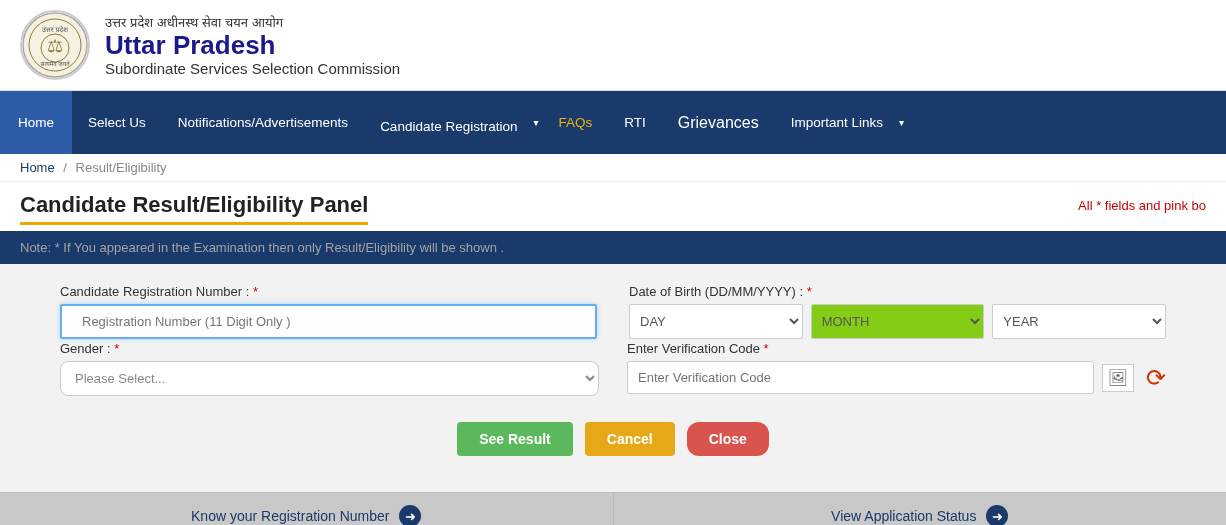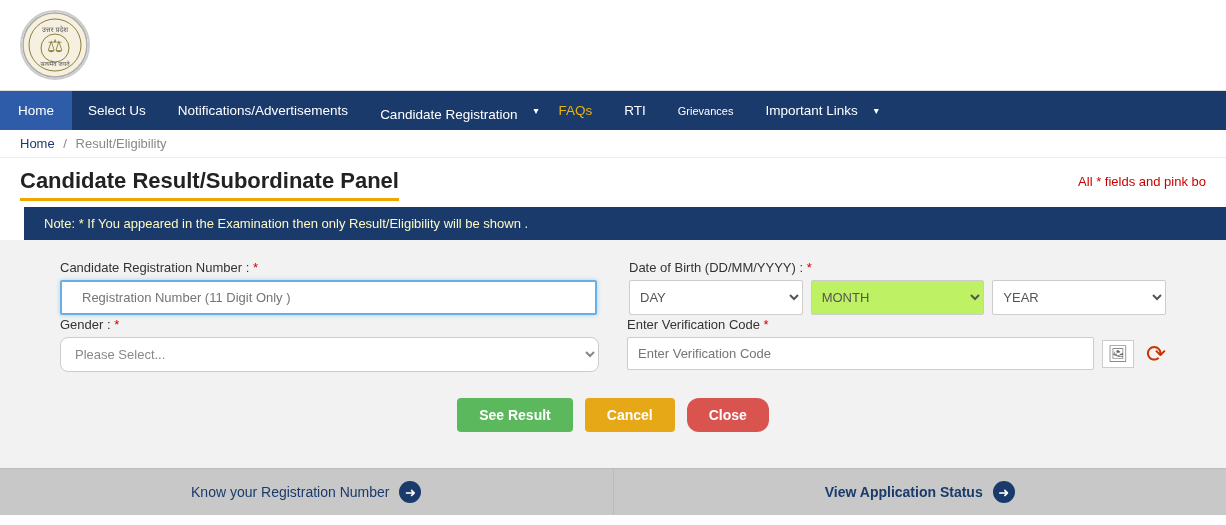--- a/index.html
+++ b/index.html
@@ -26,66 +26,71 @@
   <div class="logo-circle" style="margin-right:15px;">
     <svg width="66" height="66" viewBox="0 0 66 66" xmlns="http://www.w3.org/2000/svg">
       <circle cx="33" cy="33" r="32" fill="#f5f0e0" stroke="#aaa" stroke-width="1.5"></circle>
       <circle cx="33" cy="33" r="26" fill="none" stroke="#8b7d3a" stroke-width="1"></circle>
       <text x="33" y="20" text-anchor="middle" font-size="7" fill="#555">उत्तर प्रदेश</text>
       <ellipse cx="33" cy="36" rx="14" ry="14" fill="none" stroke="#8b7d3a" stroke-width="1"></ellipse>
       <text x="33" y="40" text-anchor="middle" font-size="18" fill="#8b7d3a">⚖</text>
       <text x="33" y="54" text-anchor="middle" font-size="6" fill="#555">सत्यमेव जयते</text>
     </svg>
   </div>
+  <div>
+    <div style="font-size:13px;color:#333;">उत्तर प्रदेश अधीनस्थ सेवा चयन आयोग</div>
+    <div style="font-size:26px;font-weight:bold;color:#1a1a8c;line-height:1.15;">Uttar Pradesh</div>
+    <div style="font-size:15px;color:#333;">Subordinate Services Selection Commission</div>
+  </div>
 </div>
 
 <nav style="background:#1a3a6b;display:flex;align-items:stretch;">
   <a style="color:#fff;text-decoration:none;padding:12px 18px;font-size:13.5px;background:#2e5ca8;display:flex;align-items:center;">Home</a>
   <a style="color:#fff;text-decoration:none;padding:12px 16px;font-size:13.5px;display:flex;align-items:center;">Select Us</a>
   <a style="color:#fff;text-decoration:none;padding:12px 16px;font-size:13.5px;display:flex;align-items:center;">Notifications/Advertisements</a>
   <a style="color:#fff;text-decoration:none;padding:2px 16px;font-size:13.5px;display:flex;align-items:center;gap:4px;margin-top:8px;">Candidate Registration</a>
   <span style="color:#fff;padding:12px 4px 12px 0;font-size:10px;display:flex;align-items:center;">▾</span>
   <a style="color:#eab308;text-decoration:none;padding:12px 16px;font-size:13.5px;display:flex;align-items:center;">FAQs</a>
-  <a style="color:#fff;text-decoration:none;padding:12px 16px;font-size:13.5px;display:flex;align-items:center;">RTI</a>
-  <a style="color:#fff;text-decoration:none;padding:12px 16px;font-size:11px;display:flex;align-items:center;">Grievances</a>
+  <a style="color:#fff;text-decoration:none;padding:24px 16px;font-size:13.5px;display:flex;align-items:center;">RTI</a>
+  <a style="color:#fff;text-decoration:none;padding:12px 16px;font-size:16px;display:flex;align-items:center;">Grievances</a>
   <a style="color:#fff;text-decoration:none;padding:12px 16px;font-size:13.5px;display:flex;align-items:center;gap:4px;">Important Links</a>
   <span style="color:#fff;padding:12px 4px 12px 0;font-size:10px;display:flex;align-items:center;">▾</span>
 </nav>
 
 <div style="padding:6px 20px;font-size:13px;color:#555;border-bottom:1px solid #eee;">
   <a style="color:#1a3a6b;text-decoration:none;">Home</a>
   <span style="margin:0 5px;color:#888;">/</span>
   <span style="color:#888;">Result/Eligibility</span>
 </div>
 
 <div style="padding:10px 20px 6px;display:flex;justify-content:space-between;align-items:flex-start;">
-  <div style="font-size:22px;font-weight:bold;color:#222;border-bottom:3px solid #f0a500;padding-bottom:4px;">Candidate Result/Subordinate Panel</div>
+  <div style="font-size:22px;font-weight:bold;color:#222;border-bottom:3px solid #f0a500;padding-bottom:4px;">Candidate Result/Eligibility Panel</div>
   <div style="color:#cc0000;font-size:13px;padding-top:6px;">All * fields and pink bo</div>
 </div>
 
-<div style="background:#1a3a6b;color:#fef9c3;padding:9px 20px;font-size:13px;margin-left:24px;">Note: * If You appeared in the Examination then only Result/Eligibility will be shown .</div>
+<div style="background:#1a3a6b;color:#a3a3a3;padding:9px 20px;font-size:13px;">Note: * If You appeared in the Examination then only Result/Eligibility will be shown .</div>
 
 <div style="padding:20px 60px;background:#f2f2f2;">
 
   <div style="display:flex;gap:32px;margin-bottom:2px;">
     <div style="flex:1;">
       <label style="font-size:13px;color:#333;display:block;margin-bottom:5px;">
         <span>Candidate Registration Number :</span> <span style="color:#cc0000;">*</span>
       </label>
       <input type="text" style="width: 100%; border: 2px solid rgb(102, 175, 233); padding: 8px 20px; font-size: 13px; border-radius: 2px; background: rgb(255, 255, 255); color: rgb(136, 136, 136); box-shadow: rgba(102, 175, 233, 0.5) 0px 0px 4px;" placeholder="Registration Number (11 Digit Only )">
     </div>
     <div style="flex:1;">
       <label style="font-size:13px;color:#333;display:block;margin-bottom:5px;">
         <span>Date of Birth (DD/MM/YYYY) :</span> <span style="color:#cc0000;">*</span>
       </label>
       <div style="display:flex;gap:8px;border-radius:15px;">
         <select style="flex:1;border:1px solid #ccc;padding:8px 6px;font-size:13px;border-radius:2px;background:#fff;color:#555;">
           <option>DAY</option>
         </select>
-        <select style="flex:1;border:1px solid #ccc;padding:8px 6px;font-size:13px;border-radius:2px;background:#bef264;color:#555;">
+        <select style="flex:1;border:1px solid #ccc;padding:8px 6px;font-size:13px;border-radius:2px;background:#84cc16;color:#555;">
           <option>MONTH</option>
         </select>
         <select style="flex:1;border:1px solid #ccc;padding:8px 6px;font-size:13px;border-radius:2px;background:#fff;color:#555;">
           <option>YEAR</option>
         </select>
       </div>
     </div>
   </div>
 
   <div style="display:flex;gap:28px;margin-bottom:20px;">
@@ -122,16 +127,16 @@
     <button style="padding:9px 22px;font-size:14px;border:none;border-radius:12px;cursor:pointer;font-weight:bold;color:#fff;background:#d9534f;">Close</button>
   </div>
 </div>
 
 <div style="display:flex;border-top:1px solid #bbb;">
   <div style="flex:1;background:#c8c8c8;padding:12px 20px;display:flex;align-items:center;justify-content:center;gap:10px;cursor:pointer;border-right:1px solid #bbb;">
     <a style="color:#1a3a6b;text-decoration:none;font-size:14px;font-weight:500;">Know your Registration Number</a>
     <span style="display:inline-flex;align-items:center;justify-content:center;width:22px;height:22px;border-radius:50%;background:#1a3a6b;color:#fff;font-size:13px;">➜</span>
   </div>
   <div style="flex:1;background:#c8c8c8;padding:12px 20px;display:flex;align-items:center;justify-content:center;gap:10px;cursor:pointer;">
-    <a style="color:#1a3a6b;text-decoration:none;font-size:14px;font-weight:700;">View Application Status</a>
+    <a style="color:#1a3a6b;text-decoration:none;font-size:14px;font-weight:400;">View Application Status</a>
     <span style="display:inline-flex;align-items:center;justify-content:center;width:22px;height:22px;border-radius:50%;background:#1a3a6b;color:#fff;font-size:13px;">➜</span>
   </div>
 </div>
 
 </body></html>

